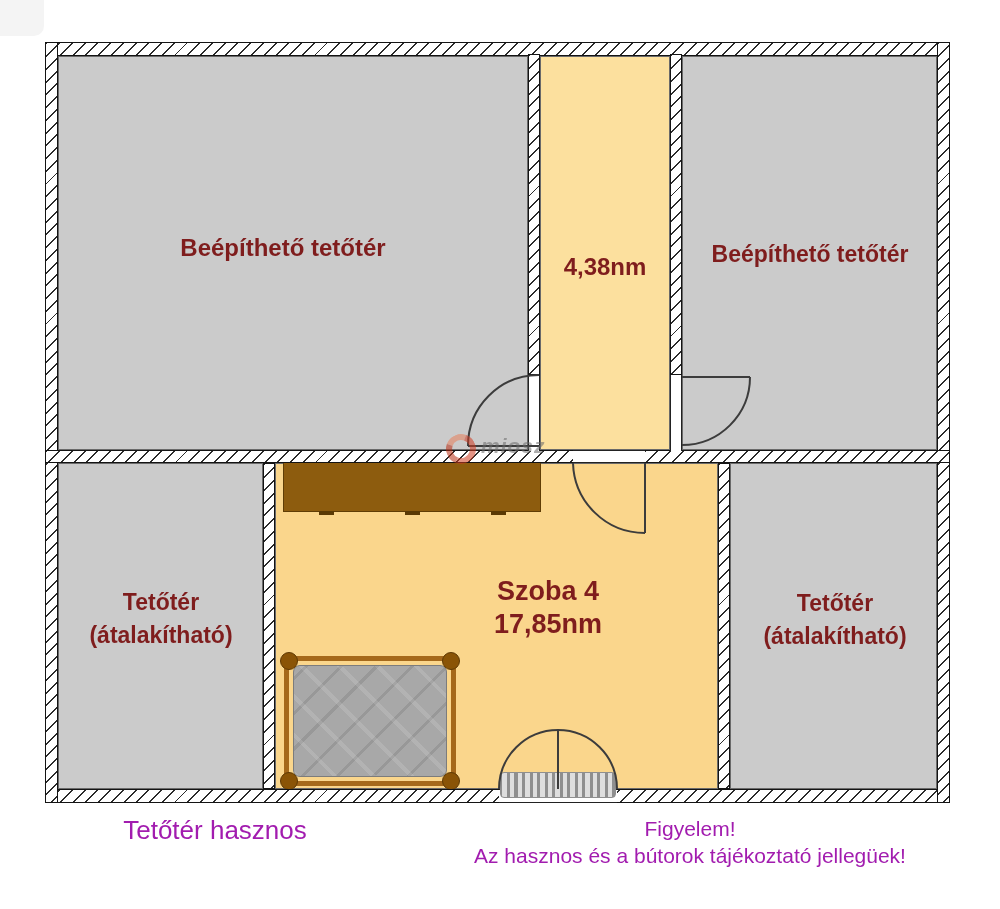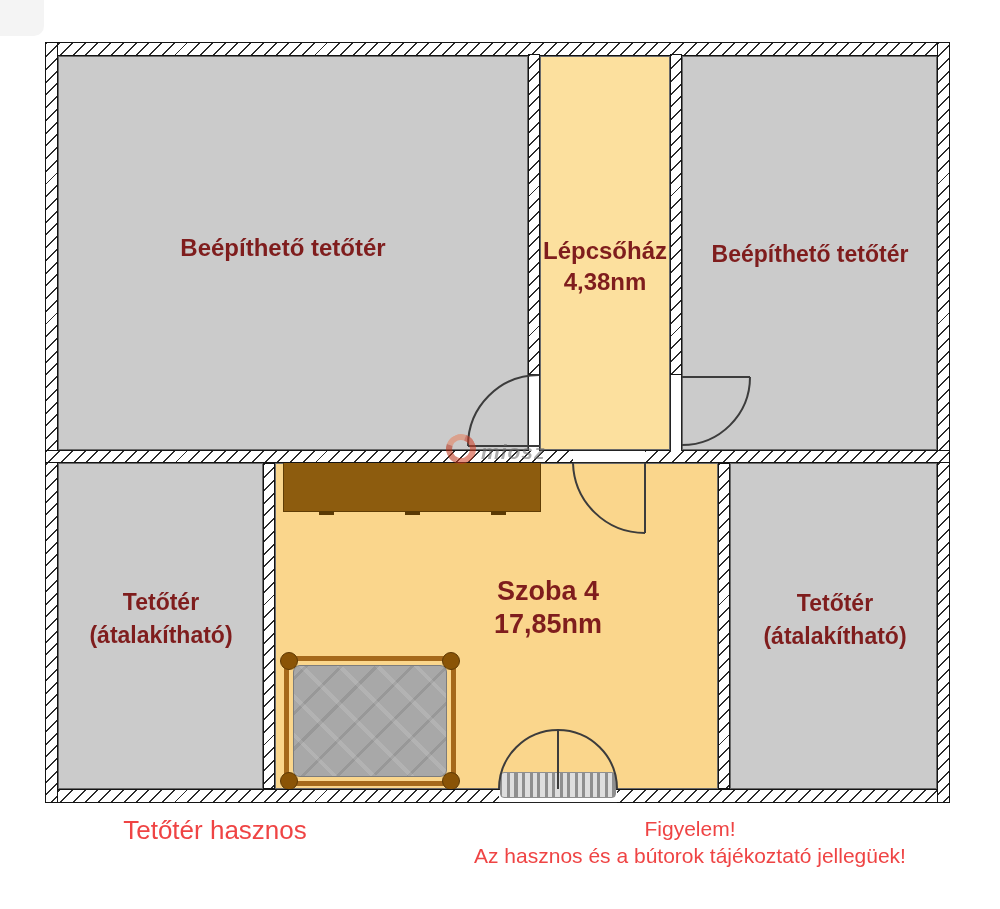--- a/index.html
+++ b/index.html
@@ -46,31 +46,31 @@
   #radiator{
     left:500px;top:772px;width:116px;height:26px;z-index:5;
     background:repeating-linear-gradient(90deg,#8f8f8f 0 1.5px,#dedede 1.5px 6px,#8f8f8f 6px 7.5px);
     border-radius:4px;border:1px solid #8f8f8f;
   }
   
   #doors{position:absolute;left:0;top:0;z-index:6;pointer-events:none;}
   #doors path,#doors line{stroke:#3c3c3c;stroke-width:2;fill:none;}
   
   #watermark{
-    position:absolute;left:446px;top:434px;z-index:7;display:flex;align-items:flex-end;gap:5px;
+    position:absolute;left:446px;top:434px;z-index:7;display:flex;align-items:flex-start;gap:5px;
     opacity:.55;
   }
   #wm-logo{
     width:30px;height:30px;border-radius:50%;box-sizing:border-box;
     border:6px solid #cf3b21;border-top-color:#e8805b;border-left-color:#b92d12;
     transform:rotate(-25deg);
   }
   #wm-text{font-size:21px;font-weight:bold;color:#6b6b6b;font-style:italic;letter-spacing:1px;}
   
-  .caption{position:absolute;z-index:8;text-align:center;color:#ef4444;}
+  .caption{position:absolute;z-index:8;text-align:center;color:#a21caf;}
   #caption-left{left:45px;top:814px;width:340px;font-size:26px;line-height:33px;}
   #caption-right{left:435px;top:815px;width:510px;font-size:21px;line-height:27px;}
   
   #corner-shade{position:absolute;left:0;top:0;width:44px;height:36px;background:#f4f4f4;border-radius:0 0 10px 0;z-index:0;}
 </style>
 </head>
 <body>
 
 <div id="stage">
 
@@ -126,21 +126,20 @@
 
   <div id="watermark">
     <div id="wm-logo"></div>
     <div id="wm-text">miosz</div>
   </div>
 
   <div class="roomlabel lbl-24" style="left:283px;top:247px;">
     <span>Beépíthető tetőtér</span>
   </div>
   <div class="roomlabel lbl-24" style="left:605px;top:266px;">
-    <div>Lépcsőház</div>
     <div>4,38nm</div>
   </div>
   <div class="roomlabel lbl-23" style="left:810px;top:254px;">
     <span>Beépíthető tetőtér</span>
   </div>
   <div class="roomlabel lbl-23" style="left:161px;top:619px;">
     <div>Tetőtér</div>
     <div>(átalakítható)</div>
   </div>
   <div class="roomlabel lbl-27" style="left:548px;top:608px;">

